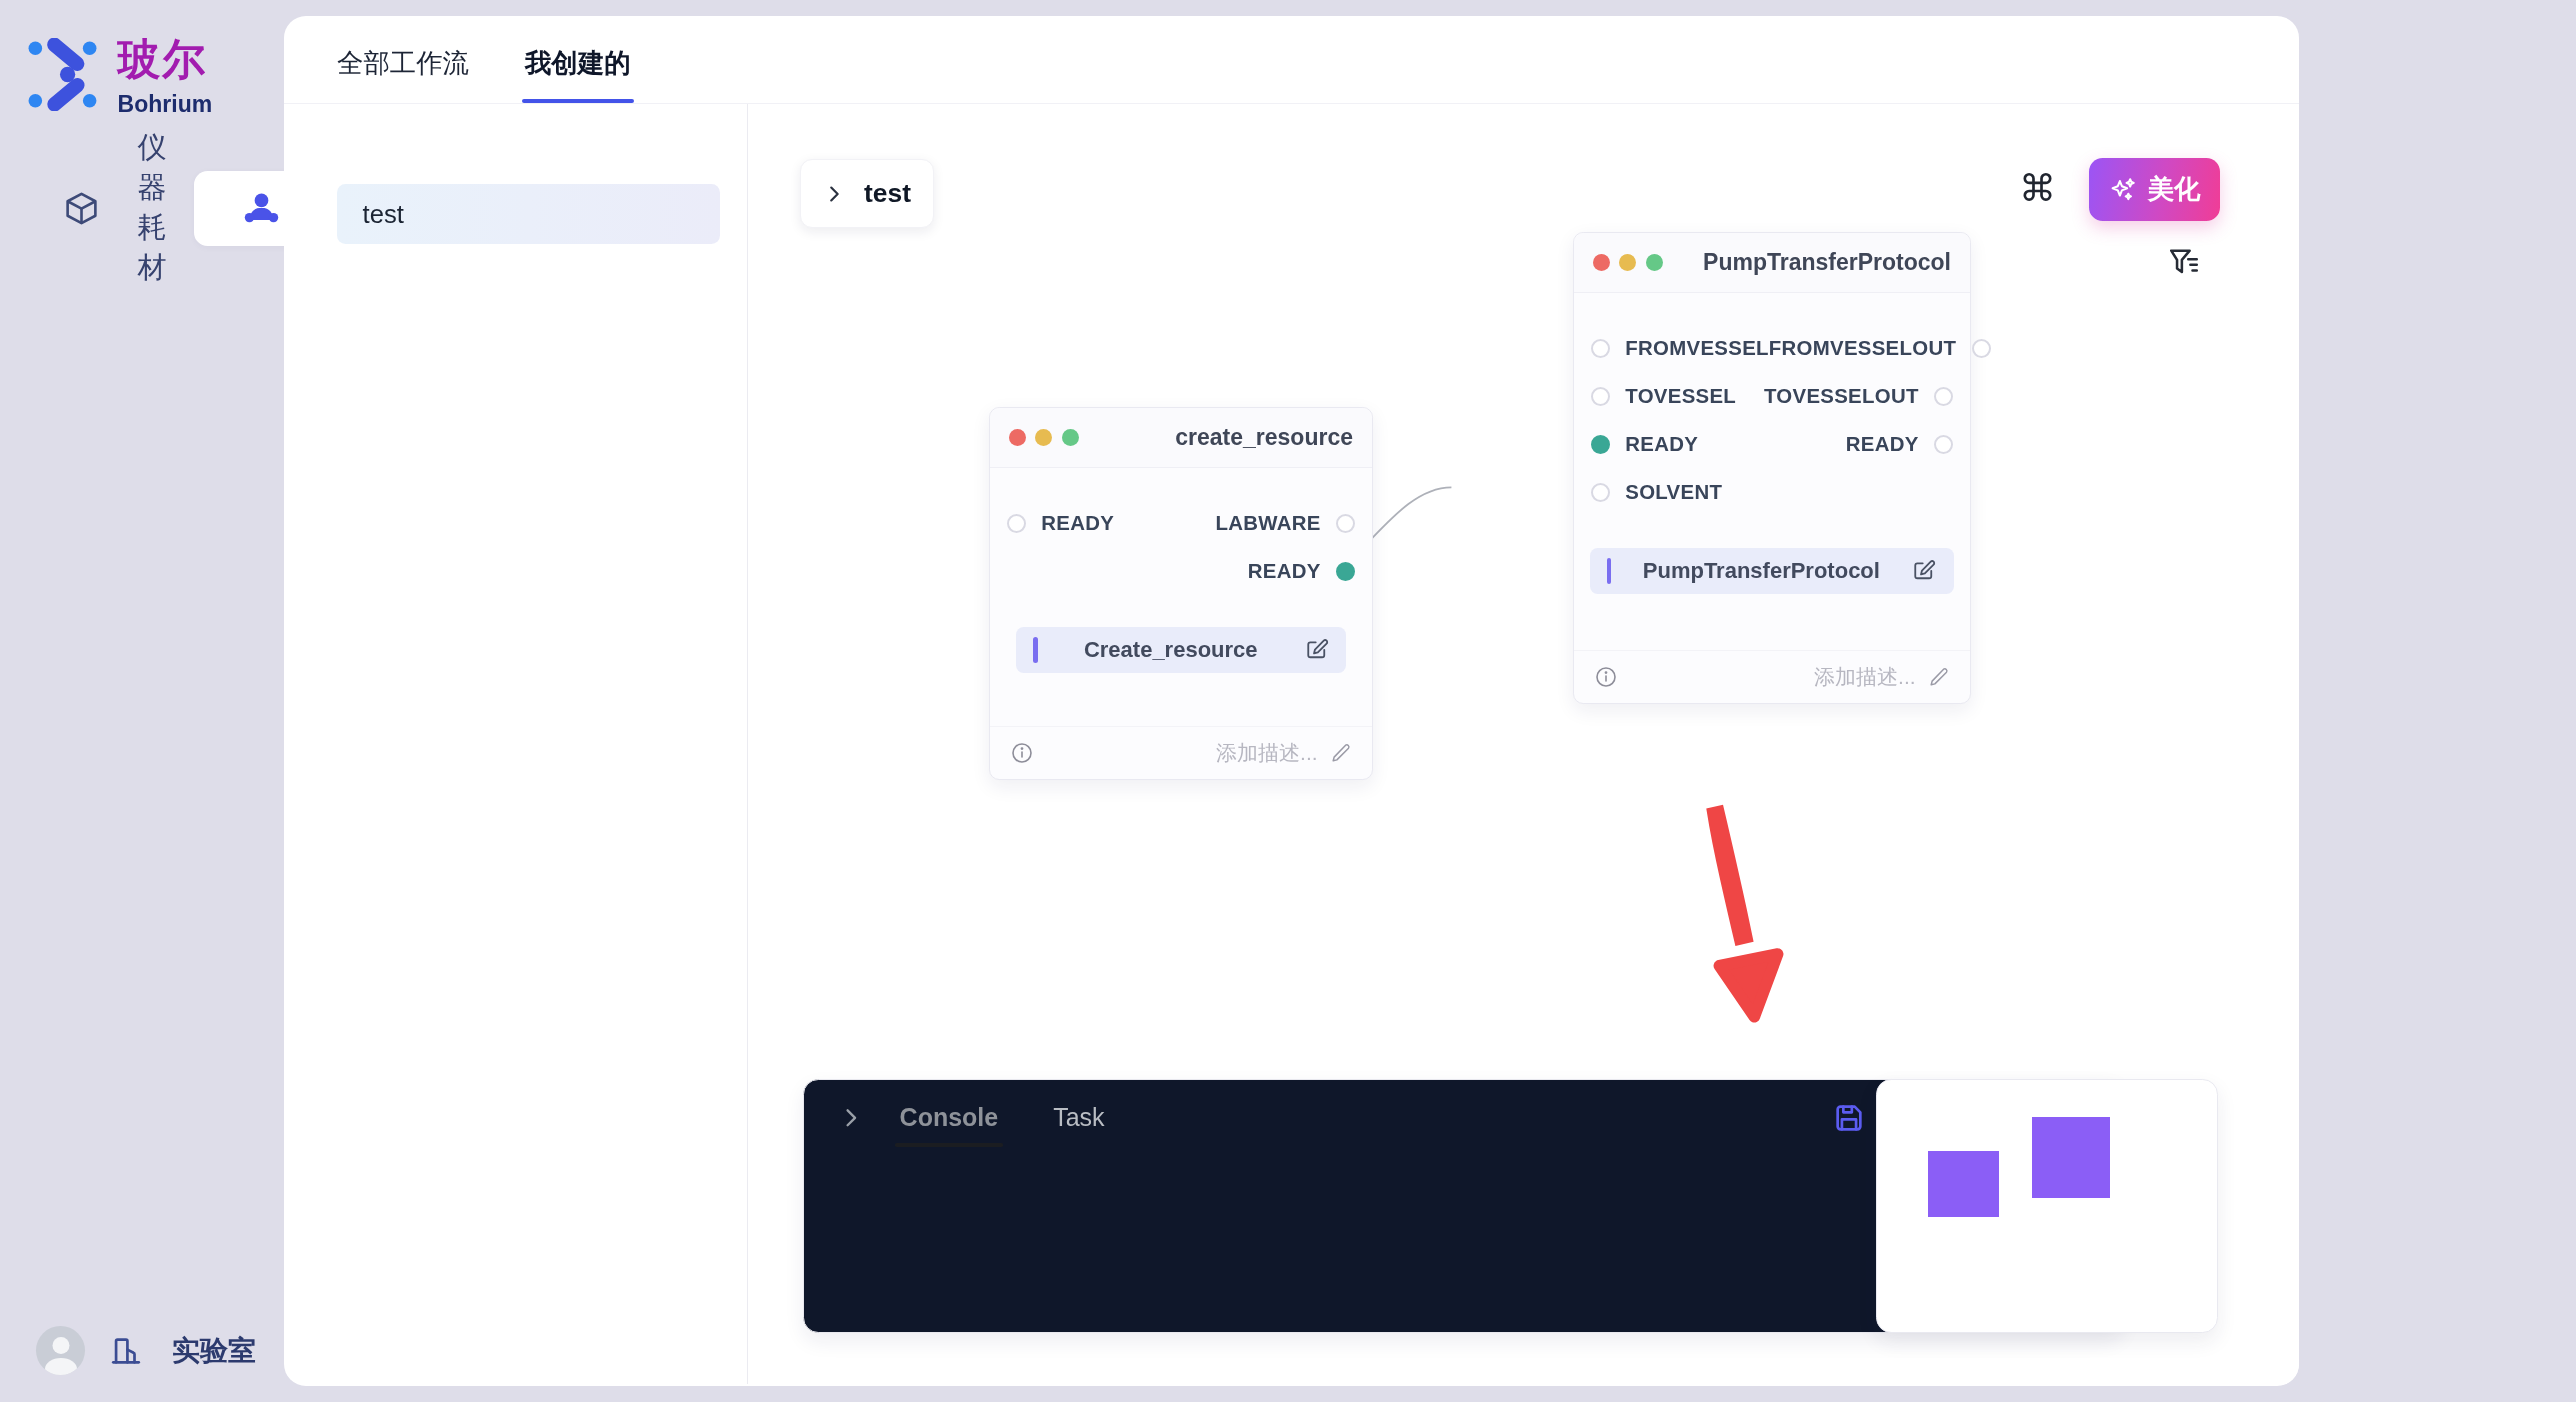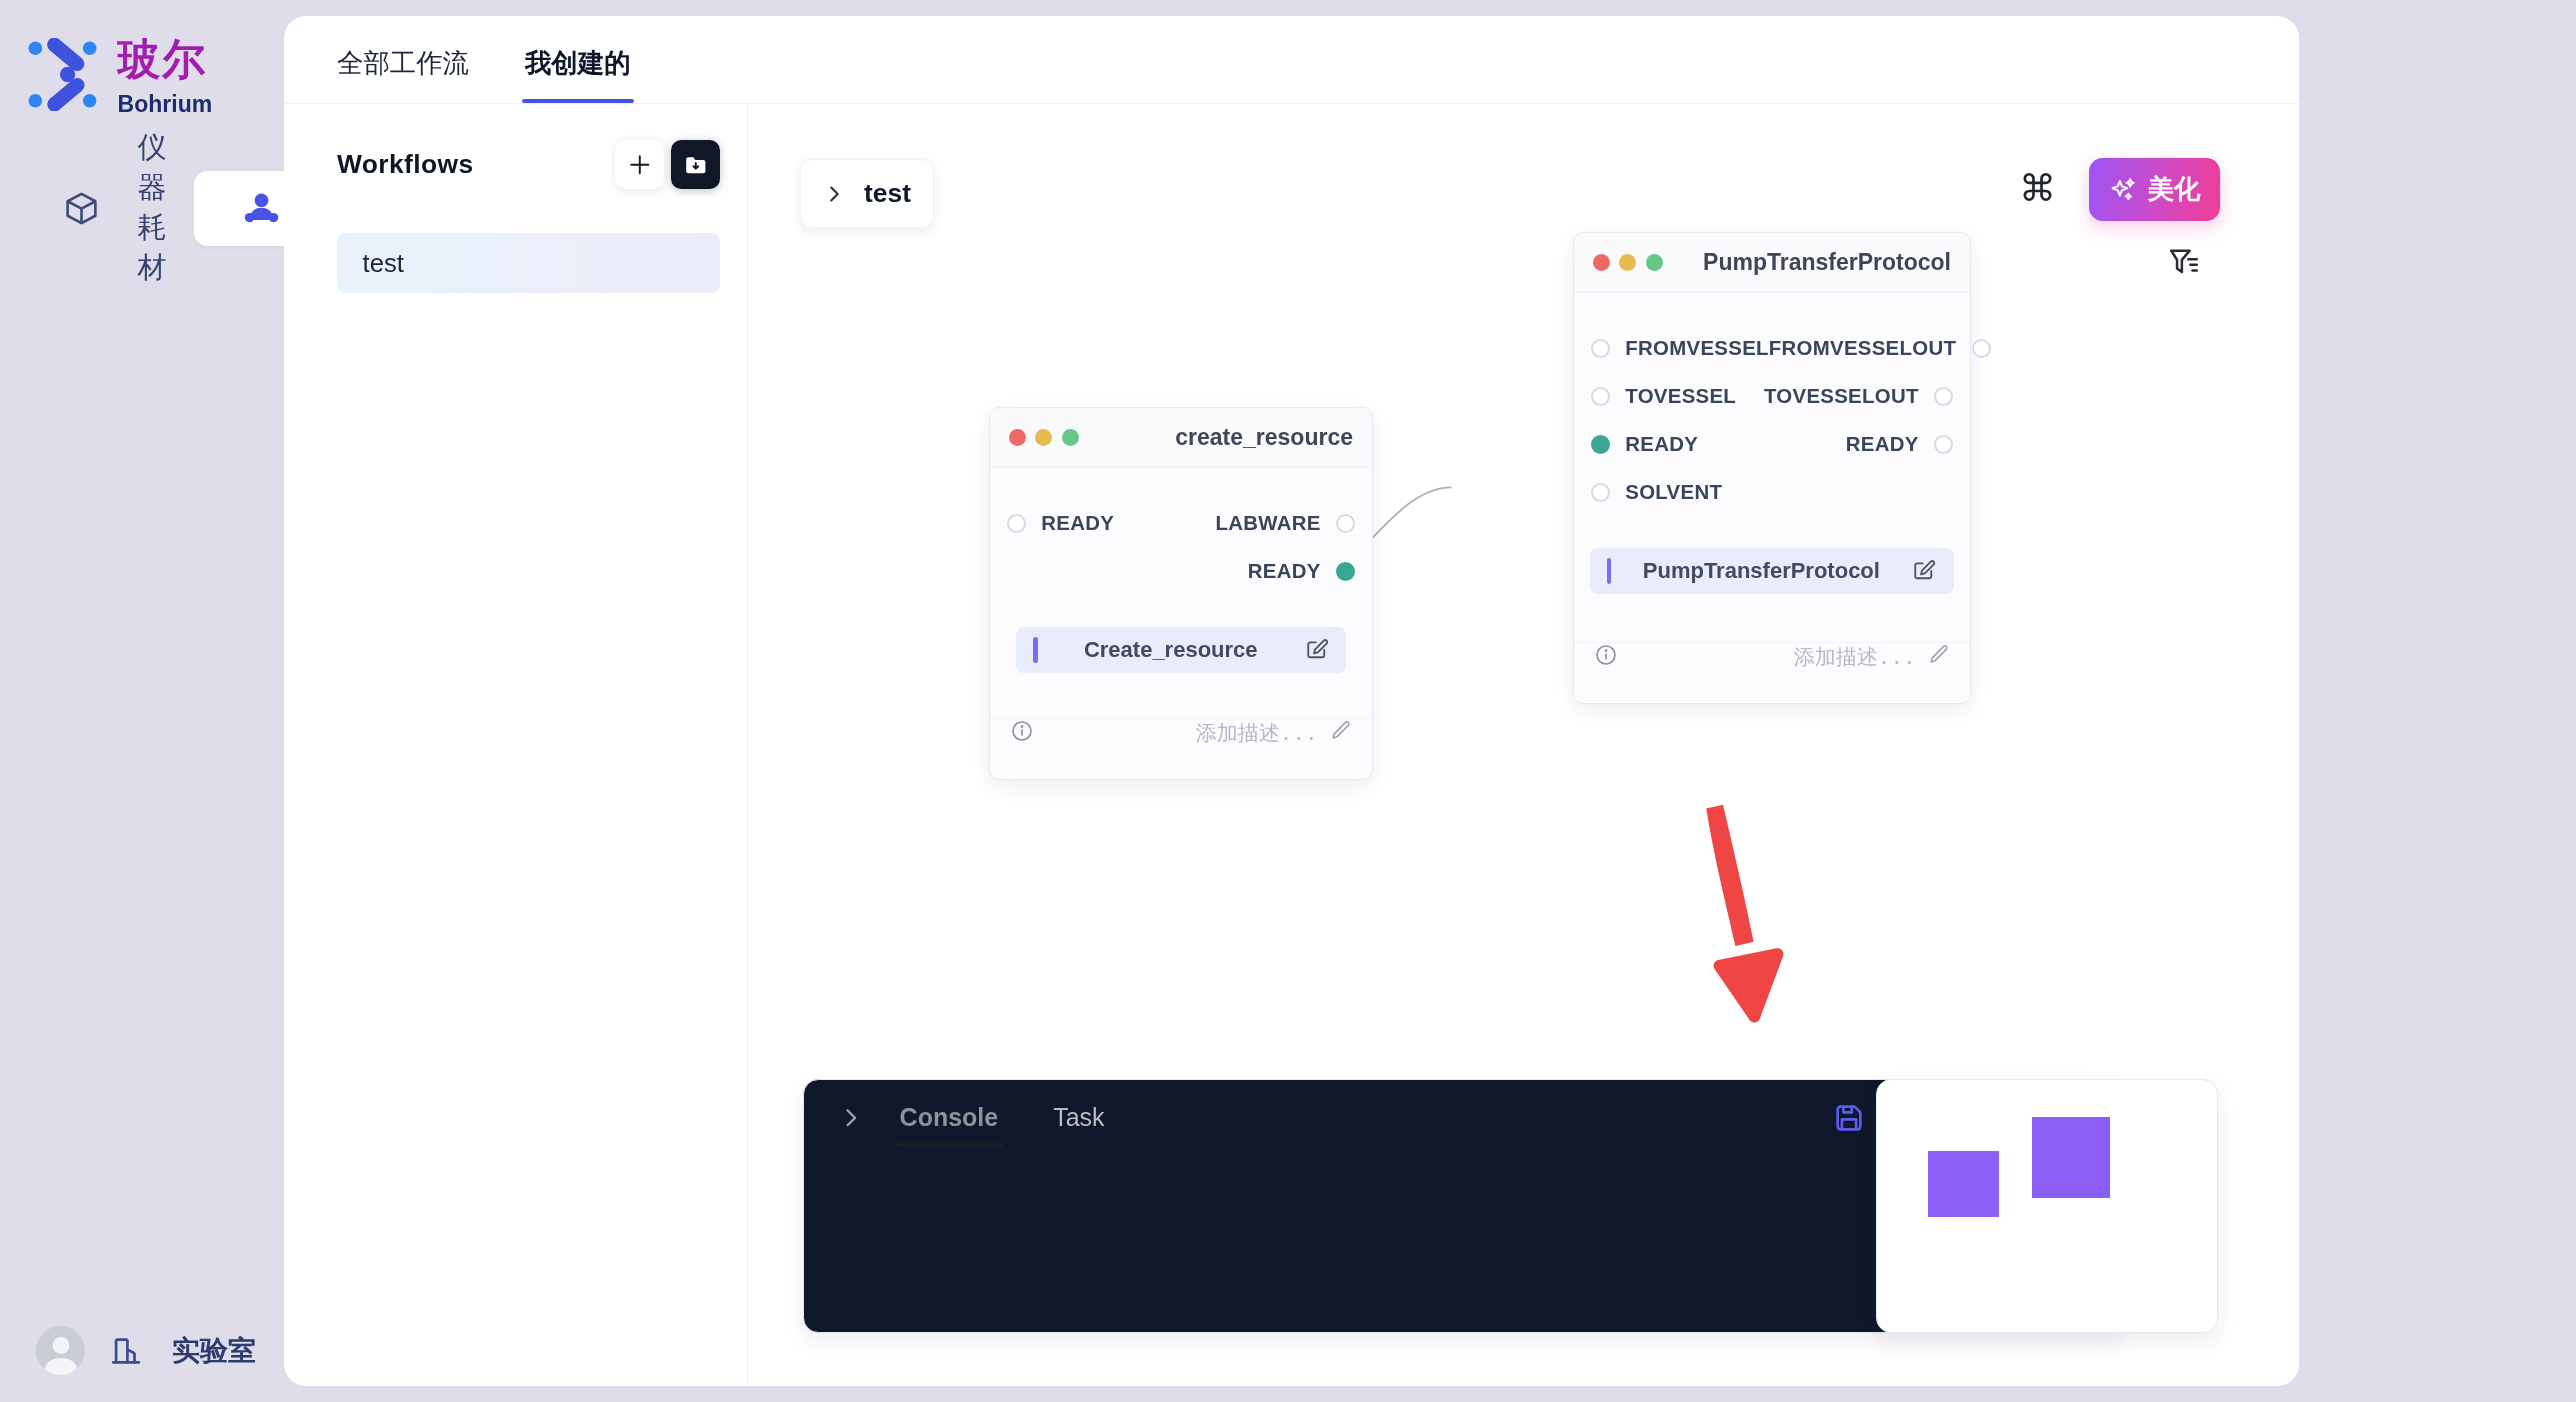--- a/index.html
+++ b/index.html
@@ -62,21 +62,21 @@
   .ports { padding-top:31px; }
   .port-row { height:48px; display:flex; align-items:center; justify-content:space-between; padding:0 17px; }
   .port-row.right-only { justify-content:flex-end; }
   .port { display:flex; align-items:center; gap:15.3px; }
   .pdot { width:19px; height:19px; border-radius:50%; background:#ffffff; border:2.1px solid #d9d9e3; cursor:crosshair; }
   .pdot.filled { background:#3aa795; border-color:#3aa795; }
   .plabel { font-size:20.4px; font-weight:700; color:#39455a; letter-spacing:0.3px; }
   .action-pill { position:absolute; left:26.4px; right:25.6px; height:46px; background:#e9ecfa; border-radius:7.7px; display:flex; align-items:center; padding:0 17px; cursor:pointer; }
   .action-bar { width:4.3px; height:25.6px; border-radius:2.6px; background:#7a6ef0; }
   .action-label { flex:1; text-align:center; font-size:22px; font-weight:700; color:#424a5e; }
-  .node-footer { position:absolute; left:0; right:0; bottom:8px; height:53px; display:flex; align-items:flex-start; padding:0 20.4px; border-top:0.9px solid #f3f3f7;font-family:Liberation Mono, monospace; }
+  .node-footer { position:absolute; left:0; right:0; bottom:0; height:53px; display:flex; align-items:center; padding:0 20.4px; border-top:0.9px solid #f3f3f7; }
   .desc-placeholder { margin-left:auto; font-size:21px; color:#b7b7c1; margin-right:12px; }
 
   
   .apps-icon { position:absolute; right:243px; top:66px; font-size:37px; color:#20252f; z-index:6; cursor:pointer; line-height:1; }
   .beautify-btn { position:absolute; right:79px; top:54px; width:131px; height:63px; border:none; border-radius:13.6px;
     background:linear-gradient(100deg,#9b55f5 0%, #cf49c4 55%, #f03d96 100%);
     color:#fff; font-size:26.4px; font-weight:700; display:flex; align-items:center; justify-content:center; gap:10.2px;
     box-shadow:0 6.8px 17px rgba(220,60,160,.25); z-index:6; cursor:pointer; font-family:"Liberation Sans",sans-serif; }
   .filter-icon { position:absolute; right:98px; top:141px; z-index:6; cursor:pointer; }
 
@@ -184,37 +184,20 @@
   <main class="main-card">
 
     <div class="tabsbar">
       <div class="tab">全部工作流</div>
       <div class="tab active">我创建的</div>
     </div>
 
     <div class="content">
 
       <section class="list-panel">
-        <div class="list-head">
-          <h2>Workflows</h2>
-          <div class="list-actions">
-            <button class="icon-btn">
-              <svg width="25.6" height="25.6" viewBox="0 0 24 24" fill="none" stroke="#141a26" stroke-width="1.8" stroke-linecap="round">
-                  <path d="M12 4 v16 M4 12 h16"></path>
-                </svg>
-            </button>
-            <button class="icon-btn dark">
-              <svg width="25.6" height="25.6" viewBox="0 0 24 24">
-                <path d="M3 7 a2 2 0 0 1 2-2 h4.6 l2 2.4 H19 a2 2 0 0 1 2 2 v8.6 a2 2 0 0 1-2 2 H5 a2 2 0 0 1-2-2 Z" fill="#ffffff"></path>
-                <path d="M12 10.2 v5" stroke="#101828" stroke-width="1.8" stroke-linecap="round"></path>
-                <path d="M9.8 13.4 12 15.6 14.2 13.4" fill="none" stroke="#101828" stroke-width="1.8" stroke-linecap="round" stroke-linejoin="round"></path>
-              </svg>
-            </button>
-          </div>
-        </div>
         <div class="wf-item">test</div>
       </section>
 
       <section class="canvas">
 
         <svg class="edge-layer" viewBox="0 0 2130 1503">
           <path d="M737 548 C 826 548, 880 399, 966 399" fill="none" stroke="#aeb1b9" stroke-width="2.5"></path>
           <g fill="#ef4645">
             <path d="M1316 840 L1339 835 C1355 903 1369 964 1381 1023 L1356 1029 C1342 967 1326 904 1316 840 Z"></path>
             <path d="M1334 1056 L1414 1040 L1382 1126 Z" stroke="#ef4645" stroke-width="16" stroke-linejoin="round"></path>

